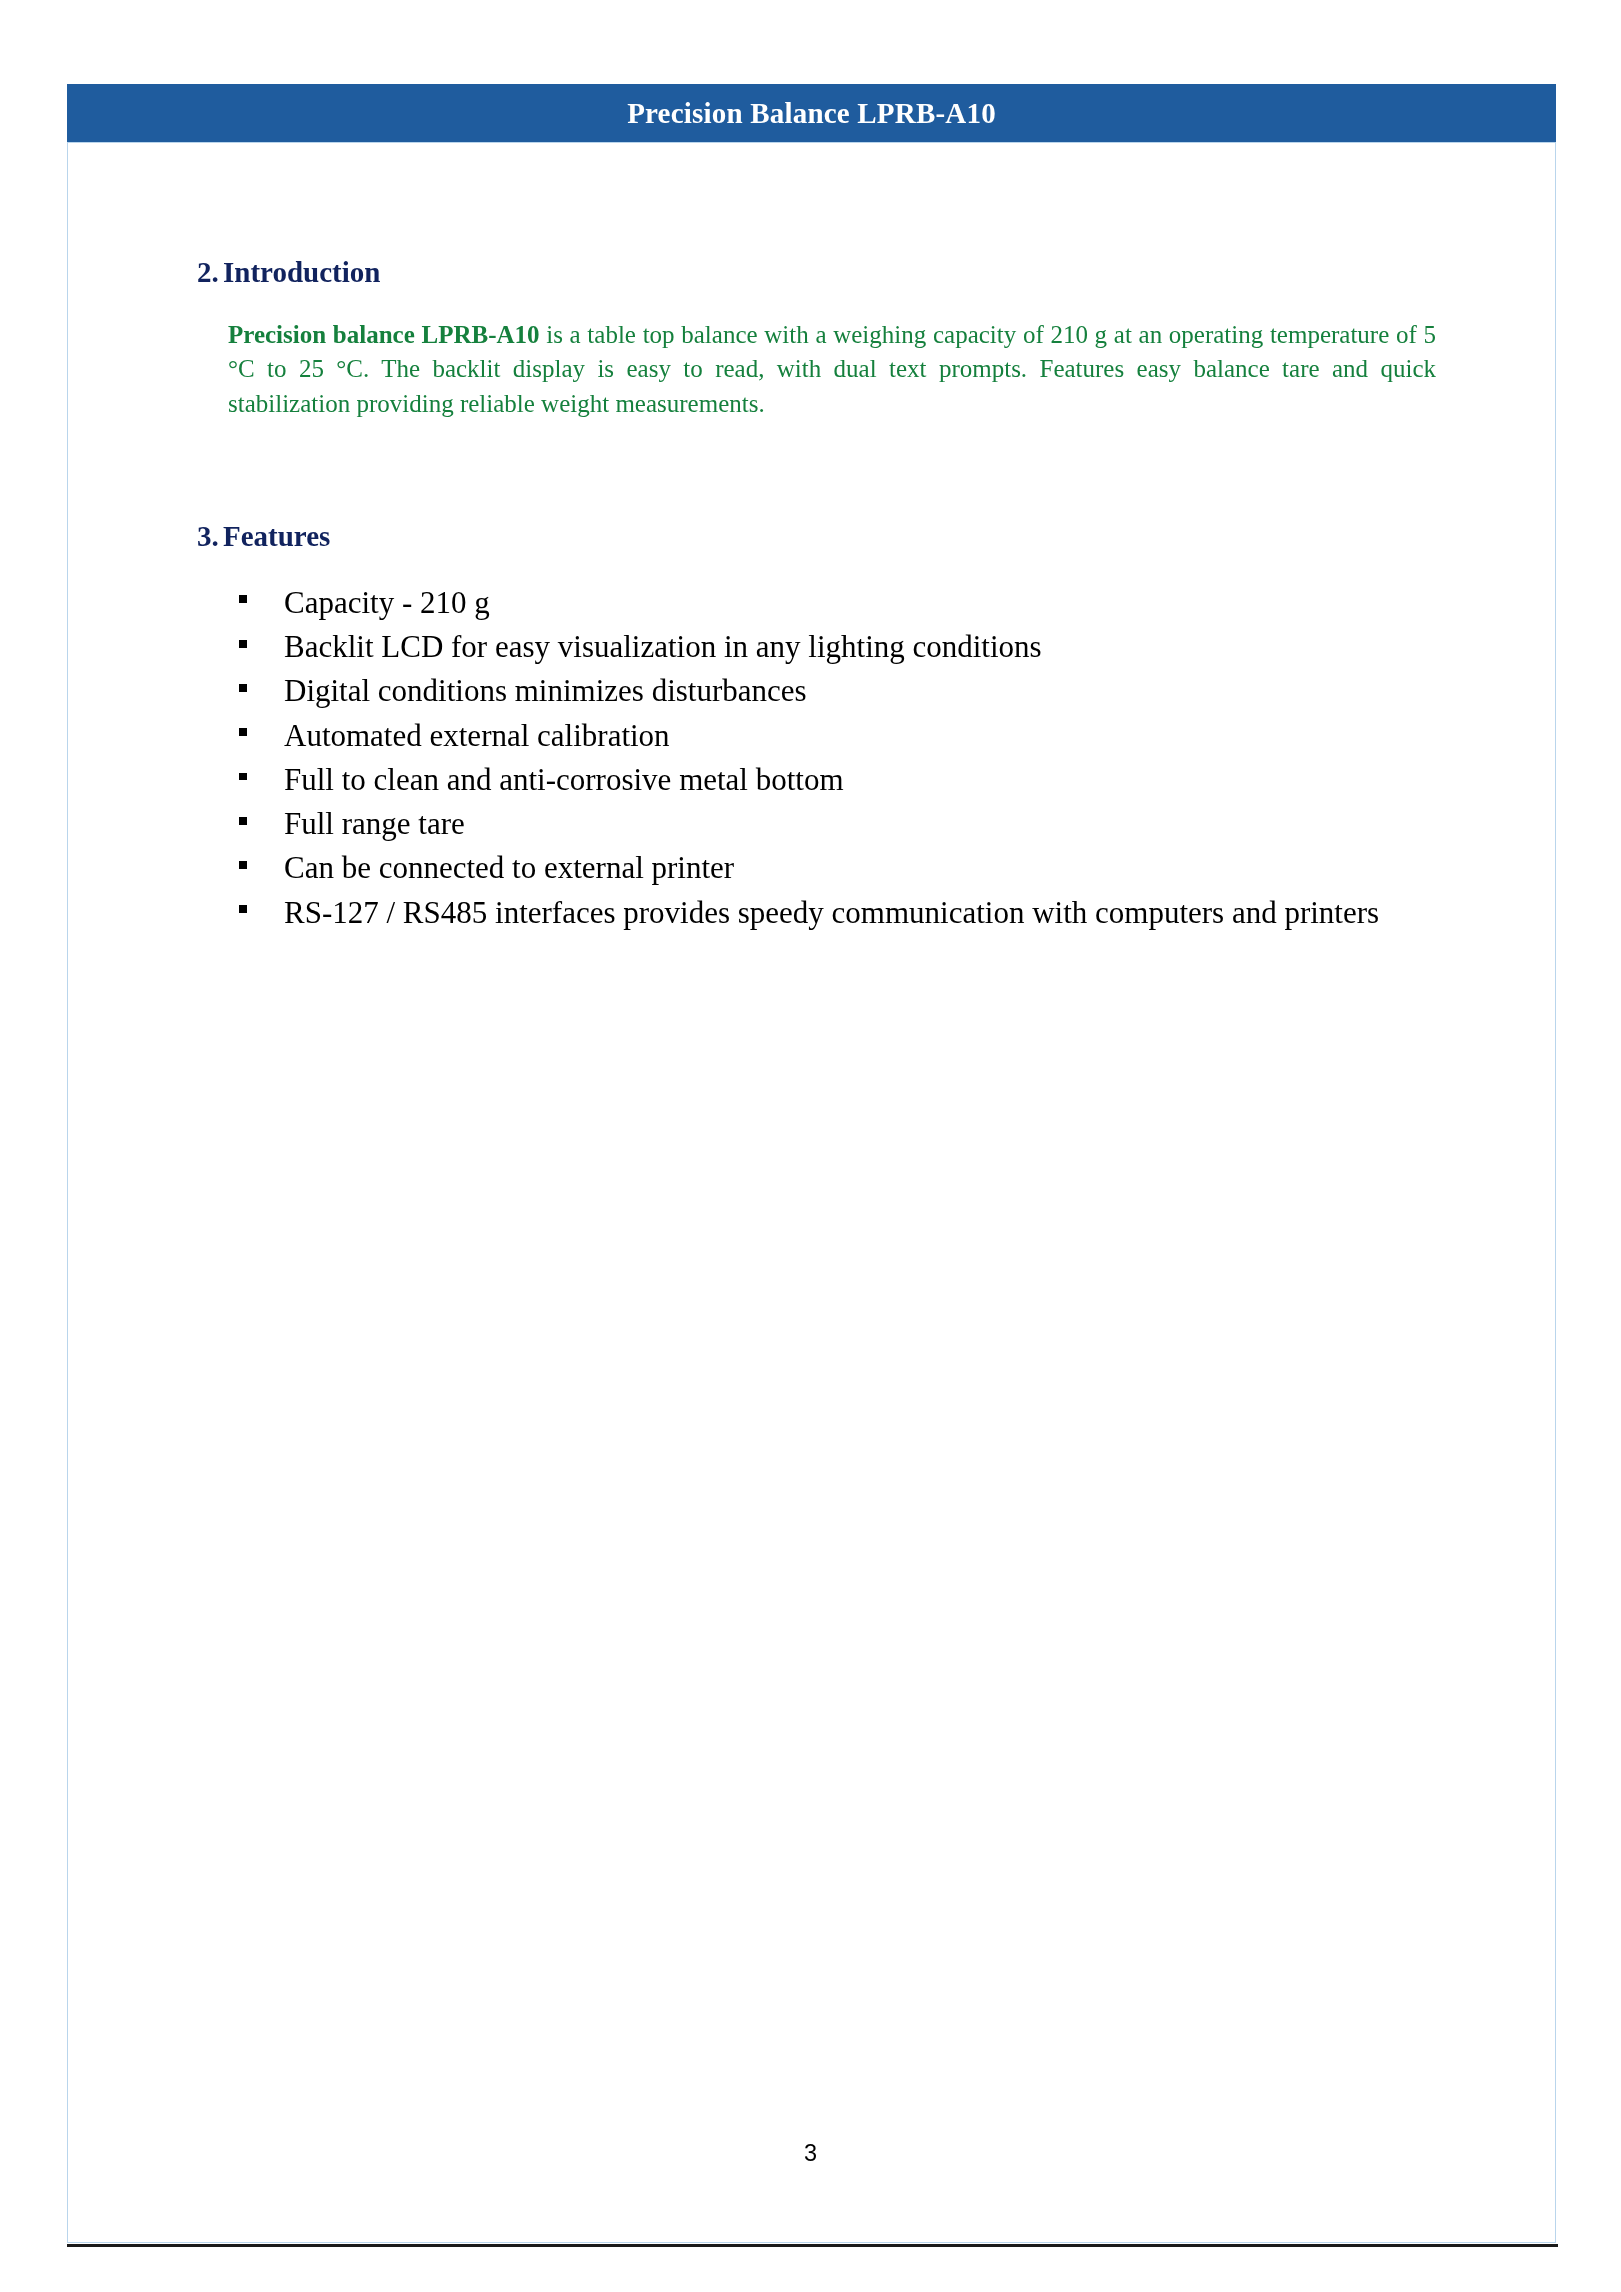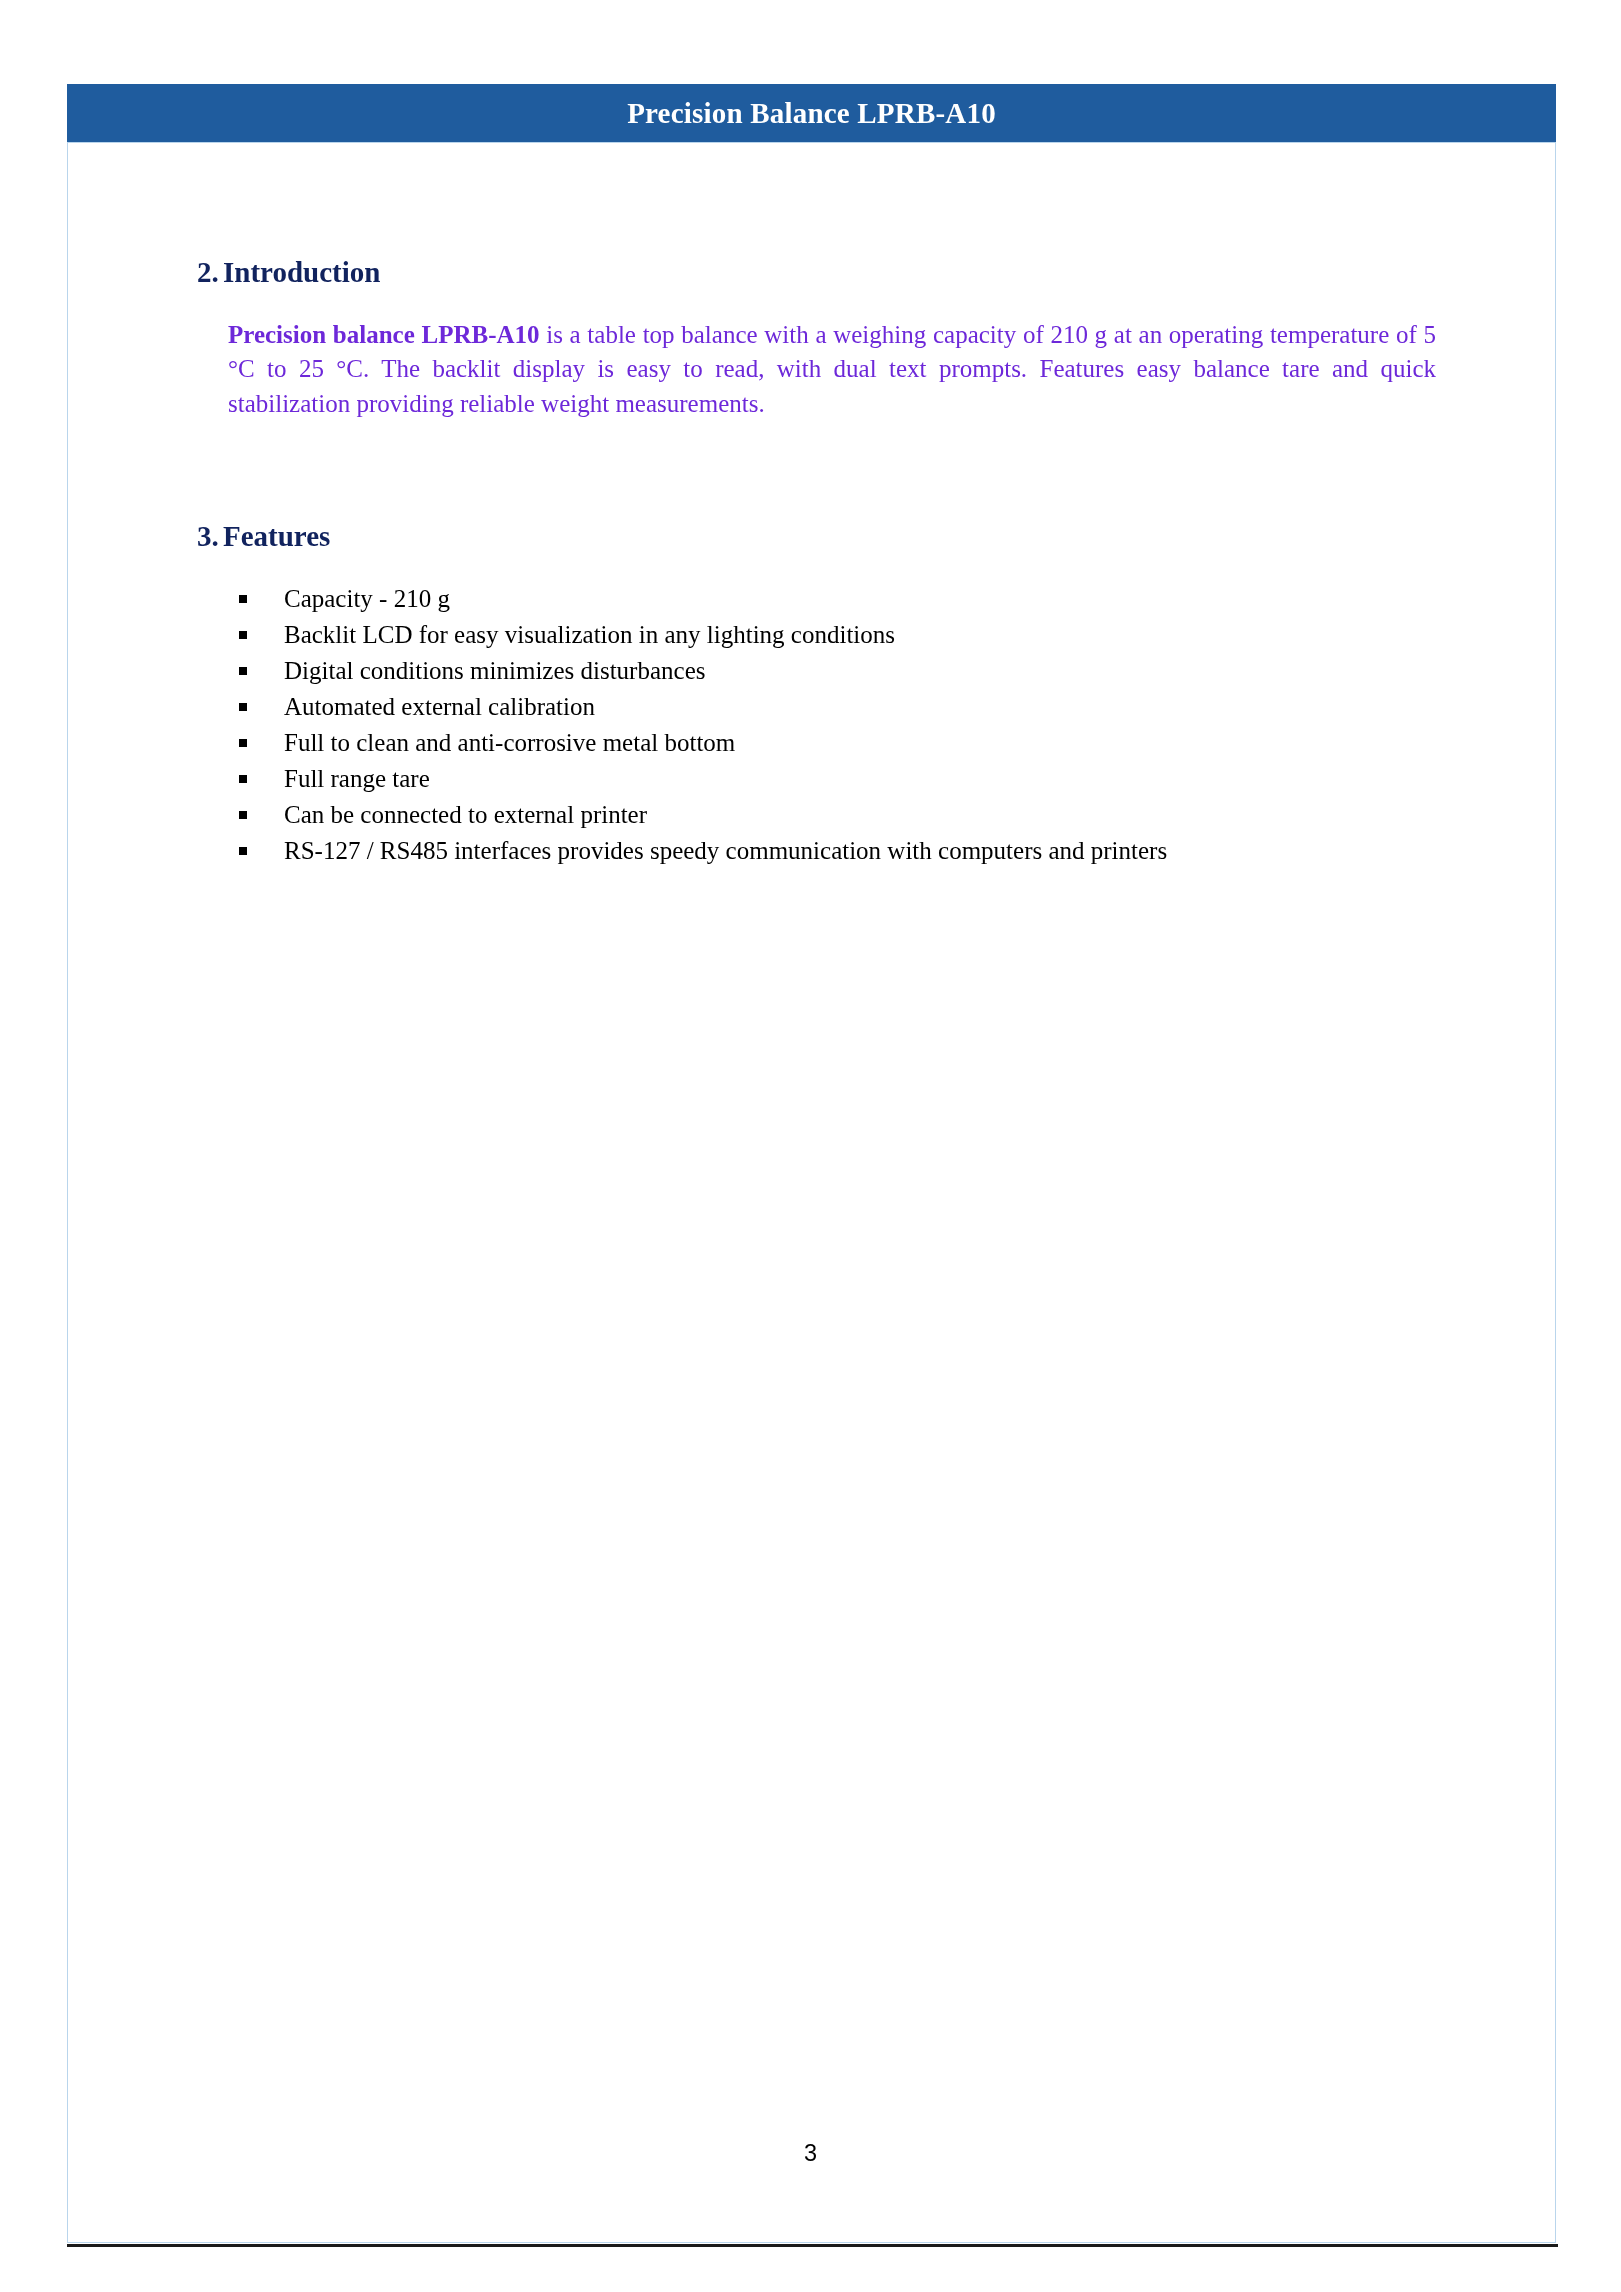--- a/index.html
+++ b/index.html
@@ -100,42 +100,42 @@
     top: 0;
     width: 51px;
     text-align: left;
   }
   .heading .htext {
     display: inline-block;
     margin-left: 26px;
   }
 
   .para {
-    color: #6d28d9;
+    color: #15803d;
     font-family: "Liberation Serif", serif;
     font-size: 25px;
     line-height: 1.38;
     text-align: justify;
     text-justify: inter-word;
     margin: 4px;
   }
   .para b {
     font-weight: bold;
   }
 
   ul.bullets {
     list-style: none;
     margin: 0;
     padding: 0;
   }
   ul.bullets li {
     position: relative;
     color: #000000;
     font-family: "Liberation Serif", serif;
-    font-size: 25px;
+    font-size: 31px;
     line-height: 1.38;
     padding-left: 56px;
     margin: 0 0 1.5px 0;
     text-align: left;
   }
   ul.bullets li .sq {
     position: absolute;
     left: 10.8px;
     top: 13.7px;
     width: 7.8px;

